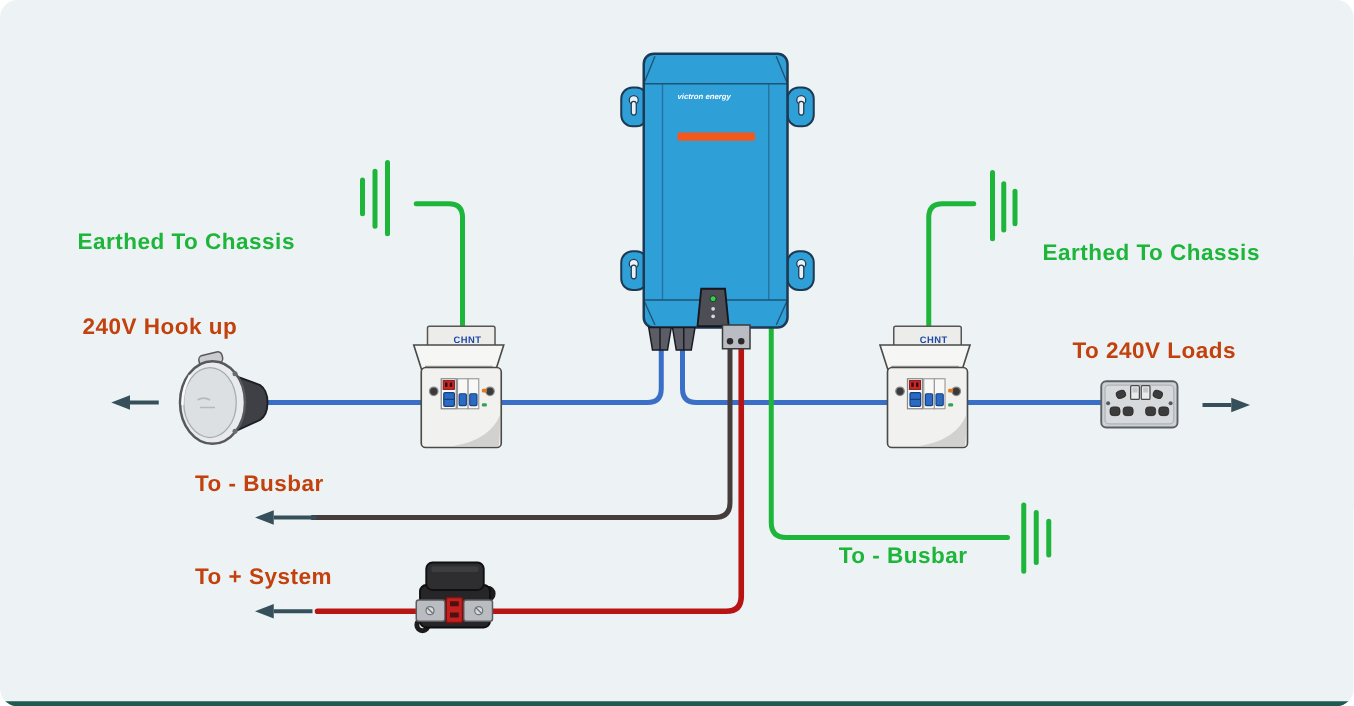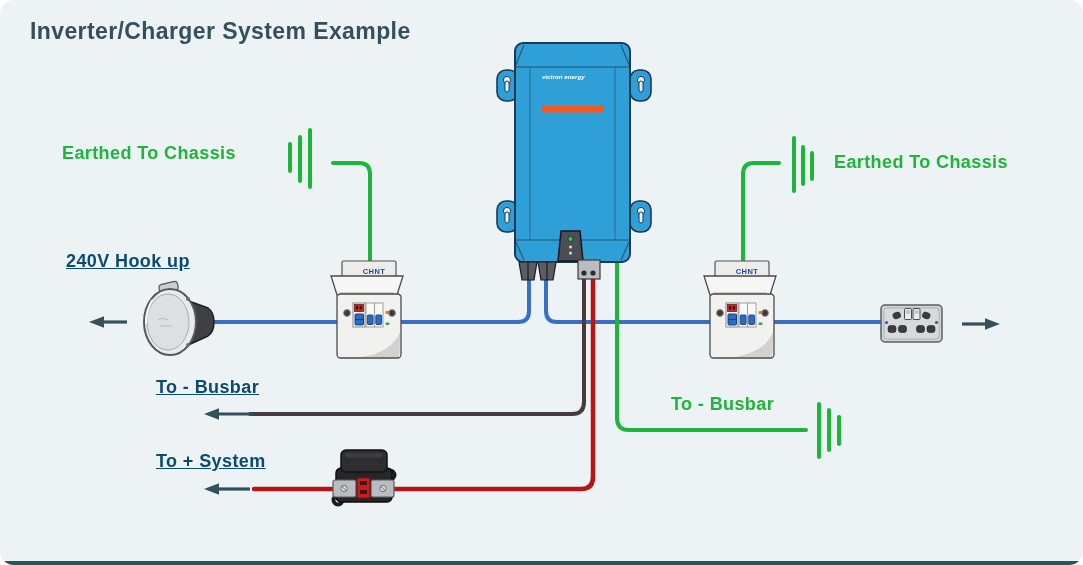--- a/index.html
+++ b/index.html
@@ -2,22 +2,22 @@
 <html><head>
 <meta charset="utf-8">
 <style>
   html,body{margin:0;padding:0;background:#ffffff;font-family:"Liberation Sans",sans-serif;}
   .card{
     position:relative;width:1083px;height:565px;background:#edf3f5;
     border-radius:14px;overflow:hidden;
   }
   .abs{position:absolute;}
   .lbl{position:absolute;white-space:nowrap;font-weight:600;letter-spacing:.4px;}
-  .lbl-dark{color:#0c4a6e;font-size:18px;text-decoration:underline;}
-  .lbl-green{color:#1db53a;font-size:18px;}
+  .lbl-dark{color:#c2410c;font-size:18px;}
+  .lbl-green{color:#1db53a;font-size:18px;margin-top:40px;}
   .title{color:#35505a;font-size:23px;font-weight:700;letter-spacing:.4px;}
   svg{position:absolute;left:0;top:0;overflow:visible;}
   .bottom-bar{position:absolute;left:0;right:0;bottom:0;height:4px;background:#1f5a52;}
 </style>
 </head>
 <body>
 
 <div class="card">
 
   <svg width="1083" height="565" viewBox="0 0 1083 565">
@@ -218,25 +218,25 @@
       <circle cx="344" cy="488.5" r="3.2" fill="#d8dadc" stroke="#707478" stroke-width="1"></circle>
       <circle cx="383" cy="488.5" r="3.2" fill="#d8dadc" stroke="#707478" stroke-width="1"></circle>
       <line x1="341.5" y1="486" x2="346.5" y2="491" stroke="#707478" stroke-width="1"></line>
       <line x1="380.5" y1="486" x2="385.5" y2="491" stroke="#707478" stroke-width="1"></line>
     </g>
     <rect x="357" y="478" width="13" height="20" rx="1.5" fill="#c32020" stroke="#7c1212" stroke-width="1.2"></rect>
     <rect x="360" y="481" width="7" height="4" fill="#501010"></rect>
     <rect x="360" y="490" width="7" height="4" fill="#501010"></rect>
   </svg>
 
-  <div class="lbl title" style="left:30px;top:18px">Inverter/Charger System Example</div>
 
   <div class="lbl lbl-green" style="left:62px;top:143px">Earthed To Chassis</div>
   <div class="lbl lbl-green" style="left:834px;top:152px">Earthed To Chassis</div>
 
   <div class="lbl lbl-dark" style="left:66px;top:251px">240V Hook up</div>
+  <div class="lbl lbl-dark" style="left:858px;top:270px">To 240V Loads</div>
 
   <div class="lbl lbl-dark" style="left:156px;top:377px">To - Busbar</div>
   <div class="lbl lbl-green" style="left:671px;top:394px">To - Busbar</div>
   <div class="lbl lbl-dark" style="left:156px;top:451px">To + System</div>
 
   <div class="bottom-bar"></div>
 </div>
 
 </body></html>

